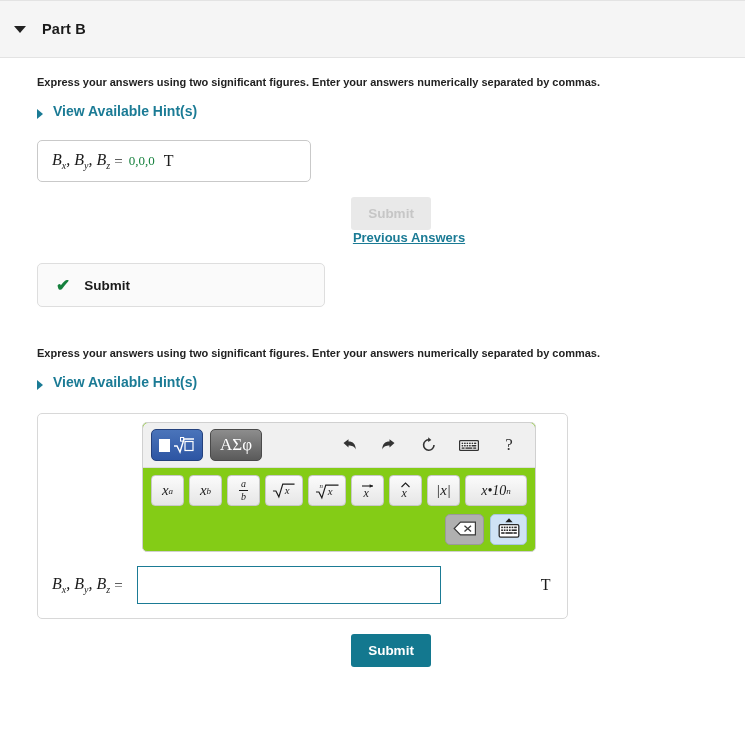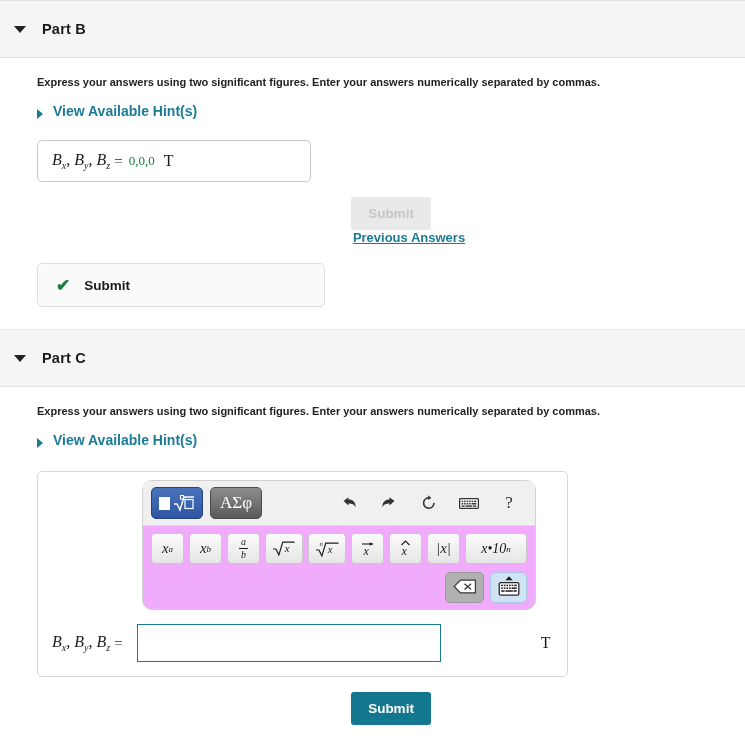--- a/index.html
+++ b/index.html
@@ -183,22 +183,22 @@
     border: 1px solid #d8d8d8;
     border-radius: 5px;
     background: #fff;
     box-sizing: border-box;
     padding: 8px 0 14px 0;
   }
   .math-editor {
     margin-left: 104px;
     width: 394px;
     border: 1px solid #d0d0d0;
-    border-radius: 10px;
-    background: #f0abfc;
+    border-radius: 5px;
+    background: #84cc16;
     box-sizing: border-box;
   }
   .editor-toprow {
     display: flex;
     align-items: center;
     padding: 6px 10px 6px 8px;
     border-bottom: 1px solid #dcdcdc;
     background: #f0f0f0;
     border-radius: 5px 5px 0 0;
   }
@@ -380,24 +380,20 @@
       <span class="correct-text">Submit</span>
     </div>
 
   </div>
 </div>
 
 <div style="height:22px"></div>
 
 <div>
 
-  <div class="part-header">
-    <span class="caret-down"></span>
-    <span class="part-title">Part C</span>
-  </div>
 
   <div class="part-body">
 
 
     <div class="instruction">Express your answers using two significant figures. Enter your answers numerically separated by commas.</div>
 
     <div class="hint-link">
       <span class="caret-right"></span>
       <span>View Available Hint(s)</span>
     </div>

